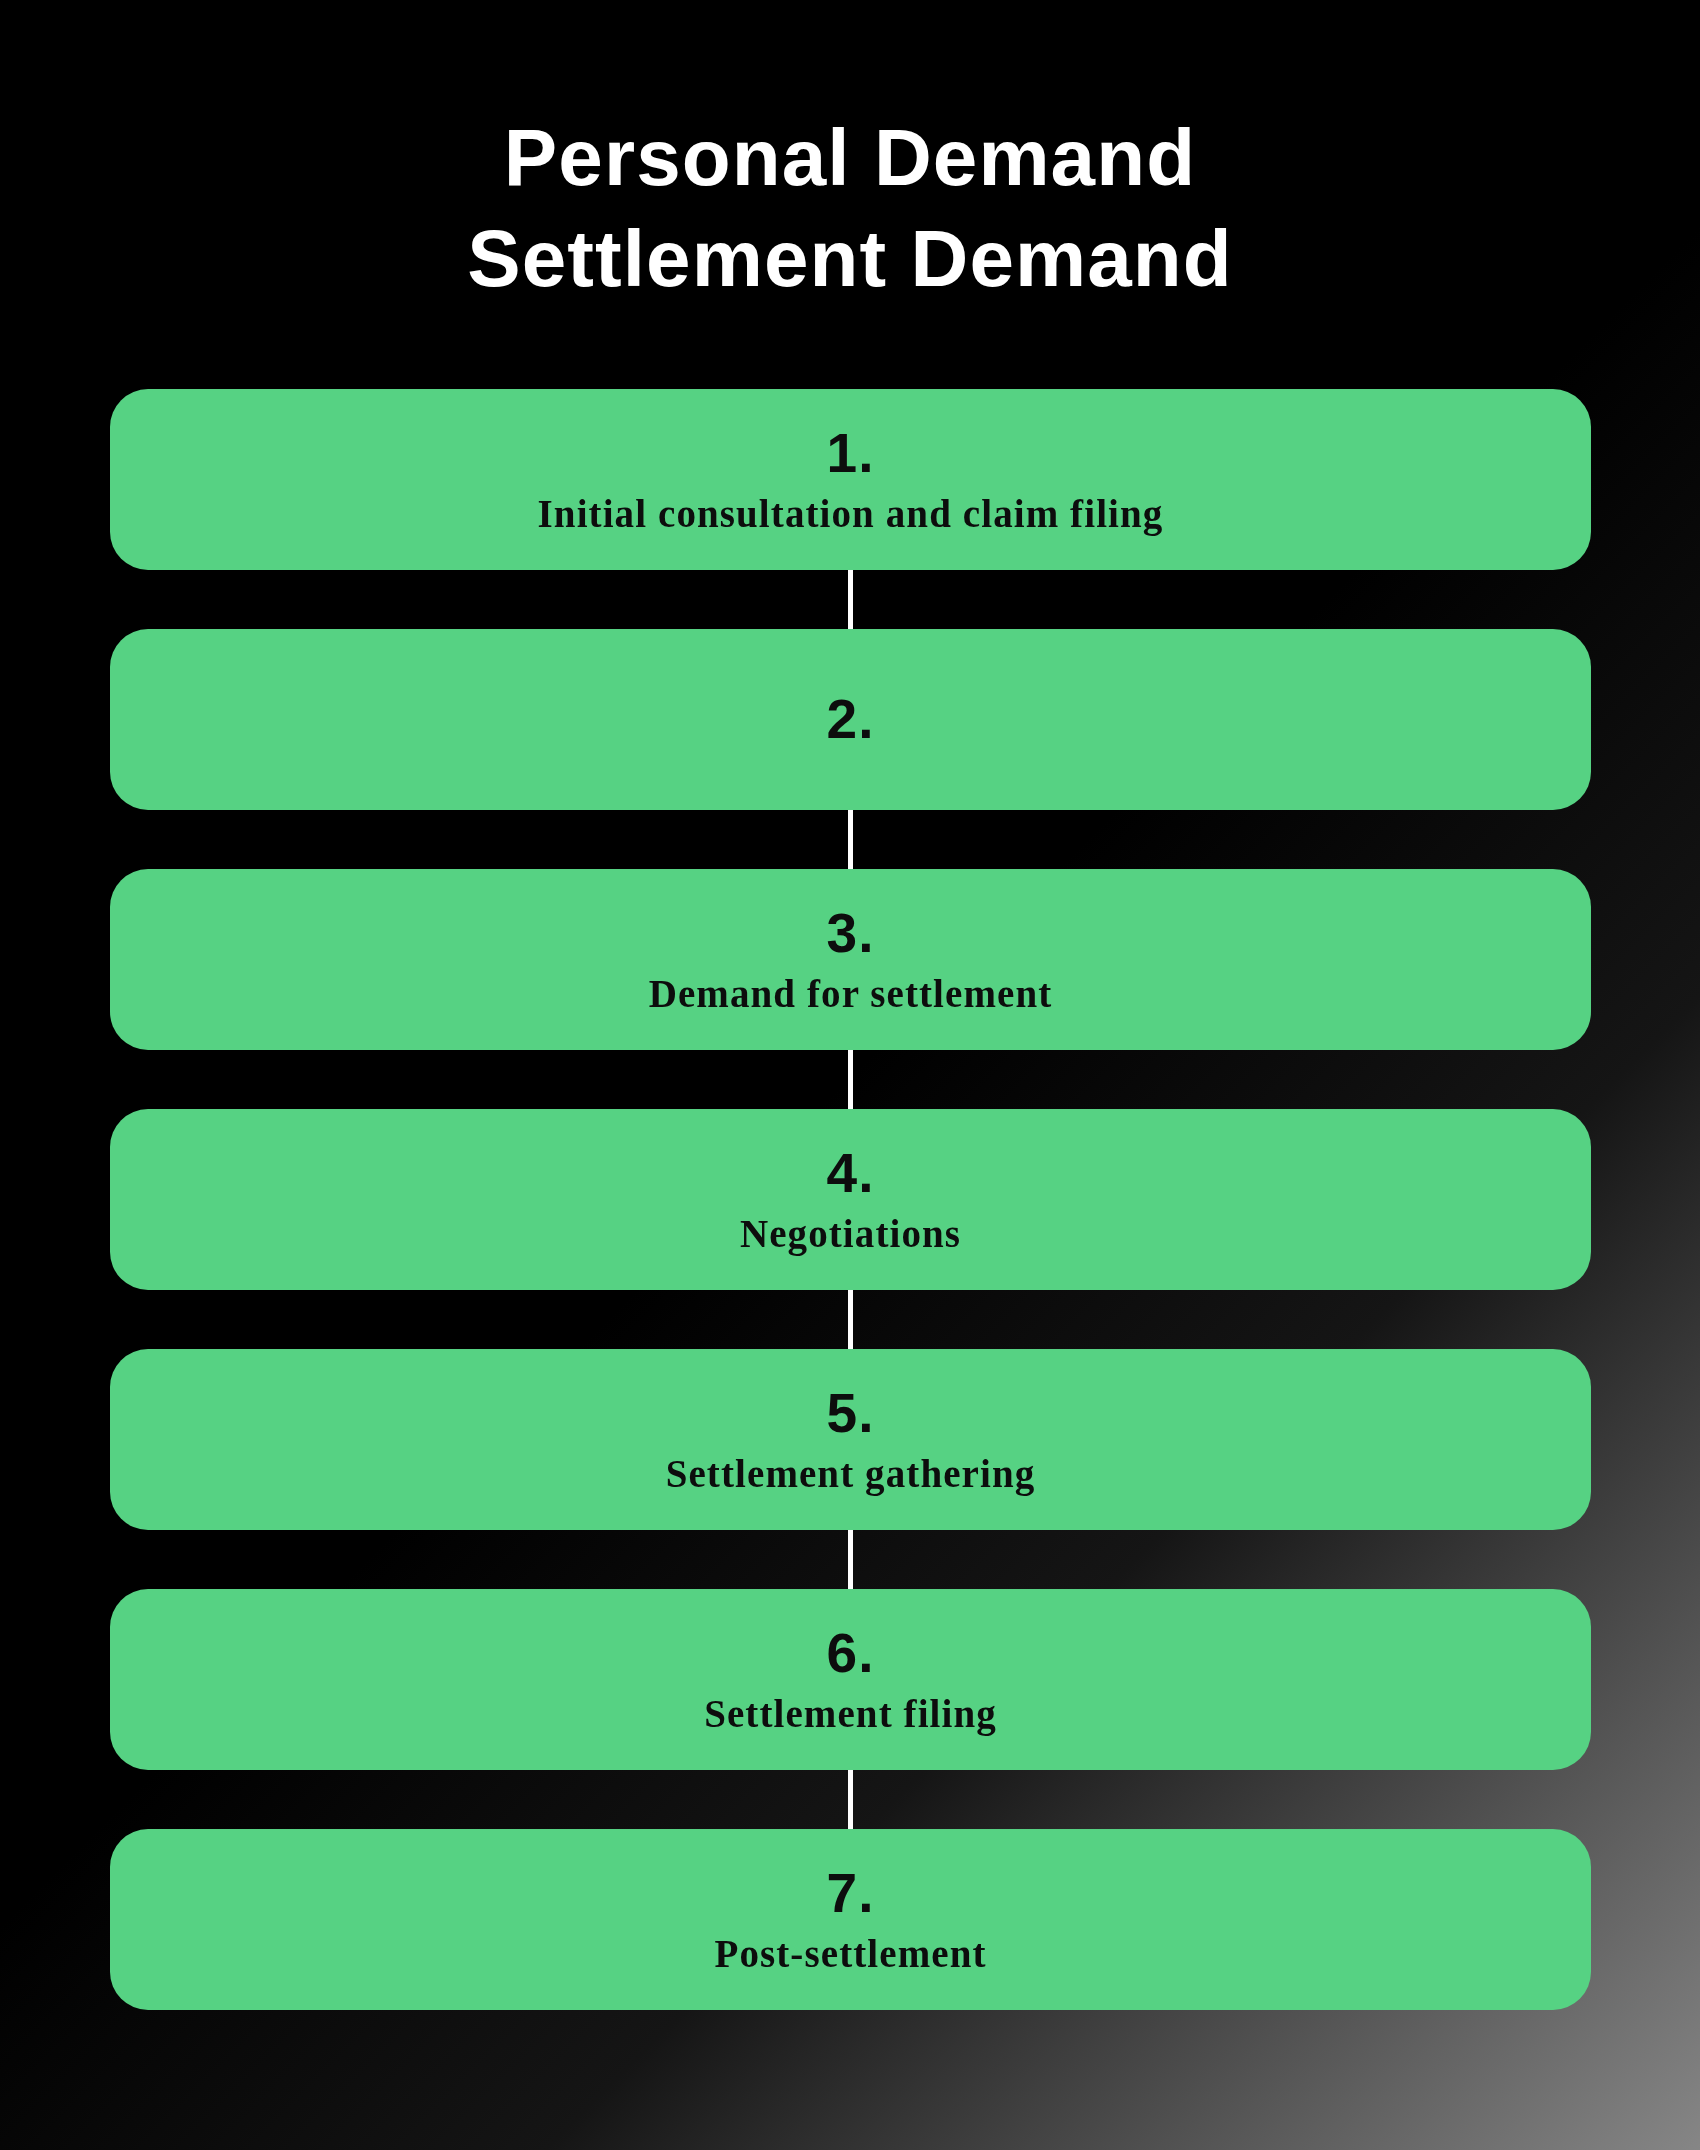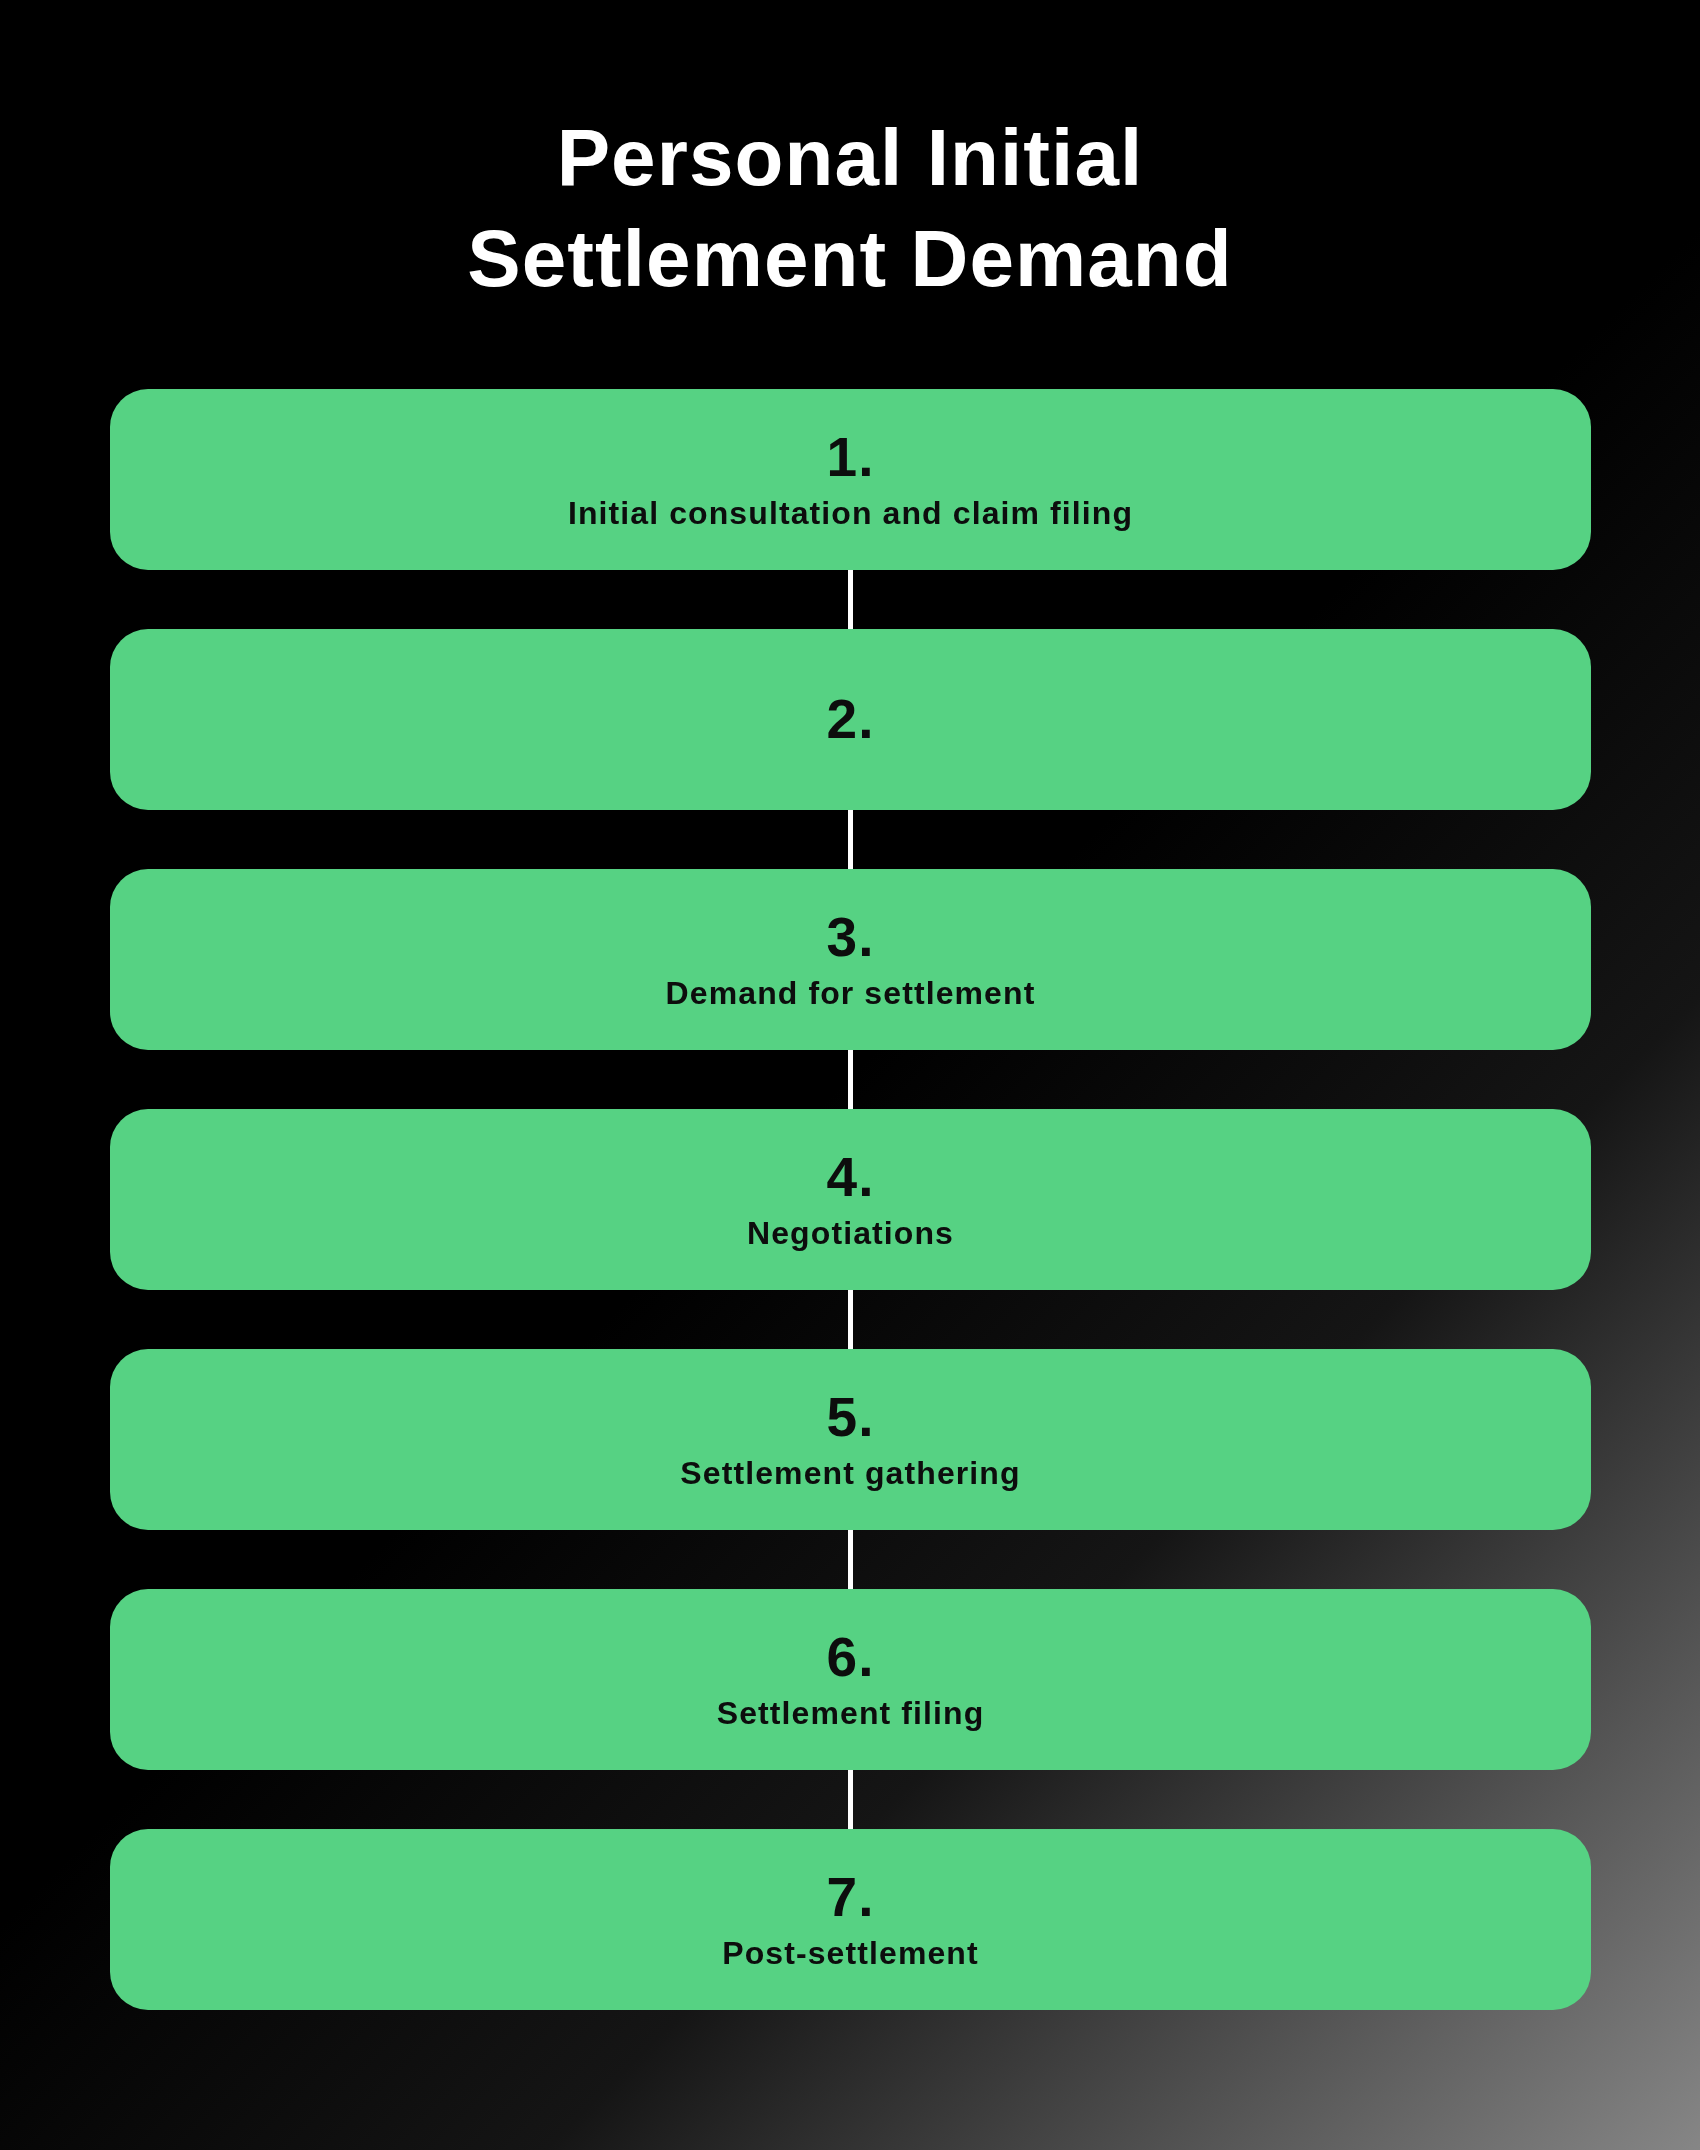--- a/index.html
+++ b/index.html
@@ -59,37 +59,38 @@
     gap: 12.6px;
     color: var(--box-text);
   }
   .step-number {
     font-size: 55px;
     font-weight: 800;
     line-height: 1;
     letter-spacing: 1.1px;
   }
   .step-label {
-    font-size: 32px;
+    font-size: 39px;
     font-weight: 800;
     line-height: 1;
     letter-spacing: 1.1px;
+    font-family: Liberation Serif, serif;
   }
   .connector {
     width: 5.3px;
     height: 59px;
     background: var(--connector);
   }
 </style>
 </head>
 <body>
 
 <div class="page">
   <h1 class="title">
-    <span>Personal Initial</span><br>
+    <span>Personal Demand</span><br>
     <span>Settlement Demand</span>
   </h1>
 
   <div class="steps">
   <div class="step-box">
     <div class="step-number">1.</div>
     <div class="step-label">Initial consultation and claim filing</div>
   </div>
 <div class="connector"></div>
   <div class="step-box">

